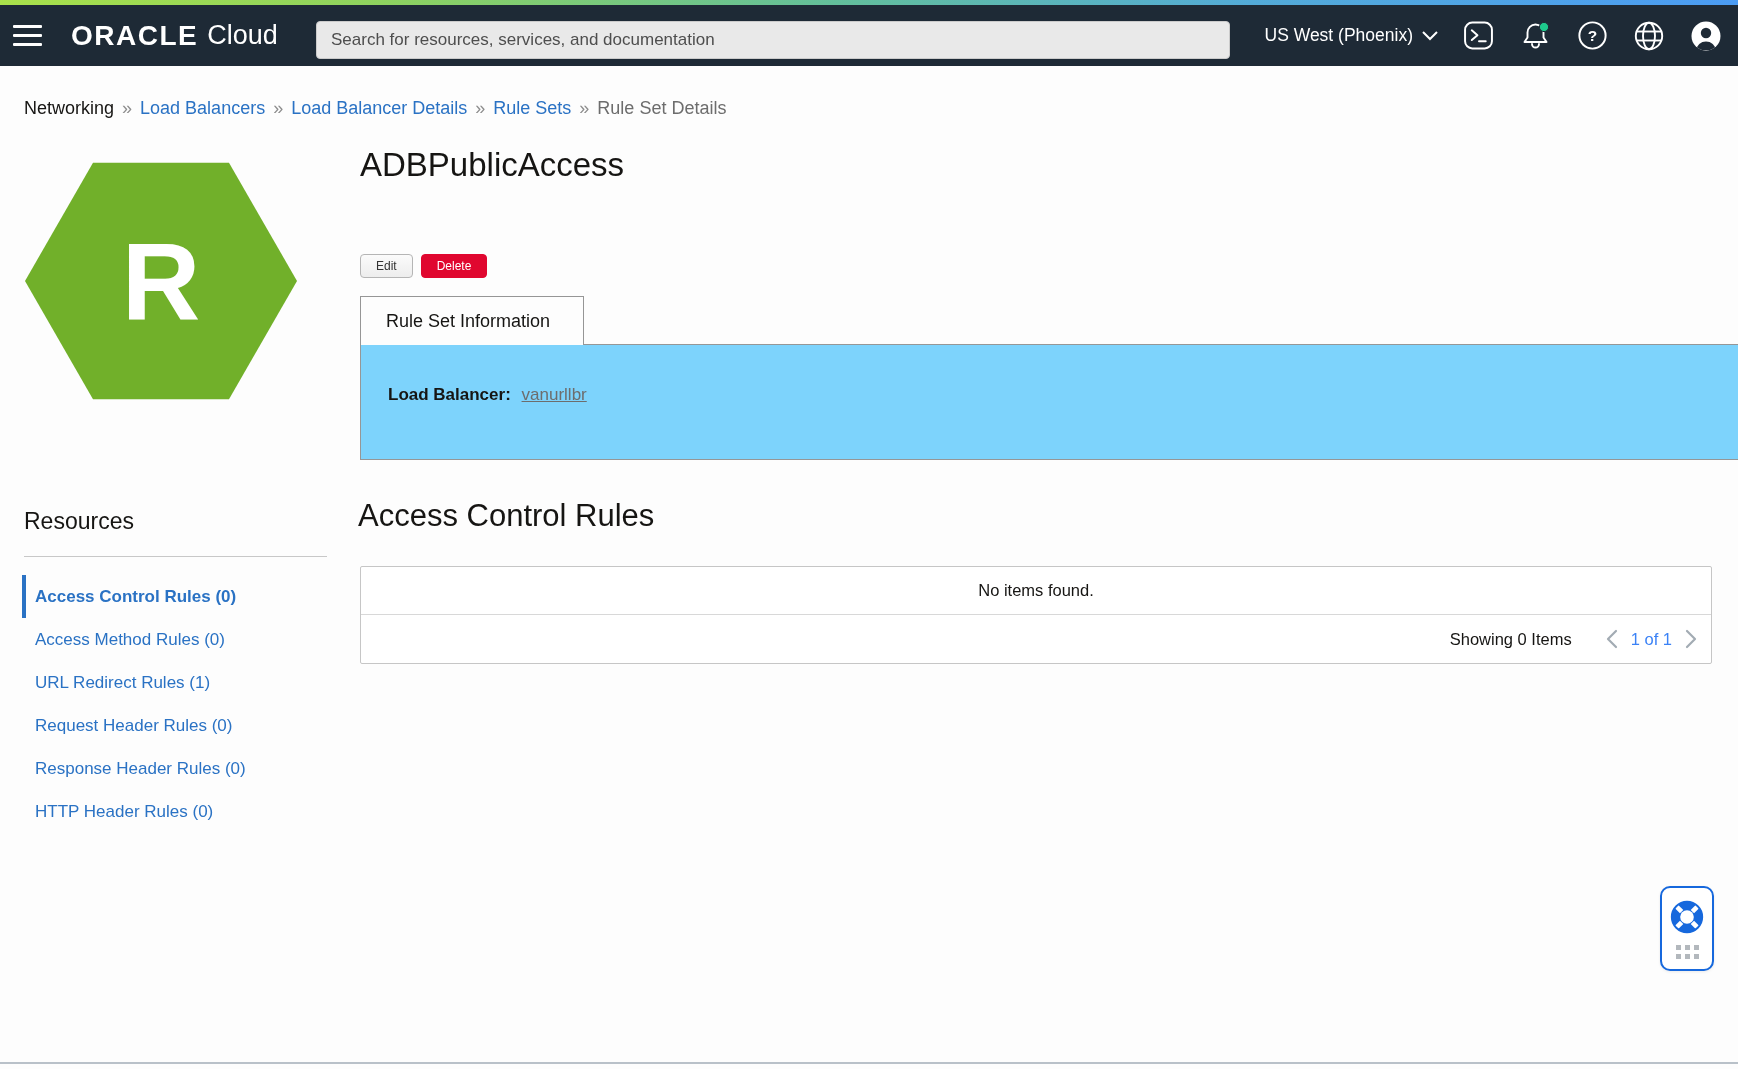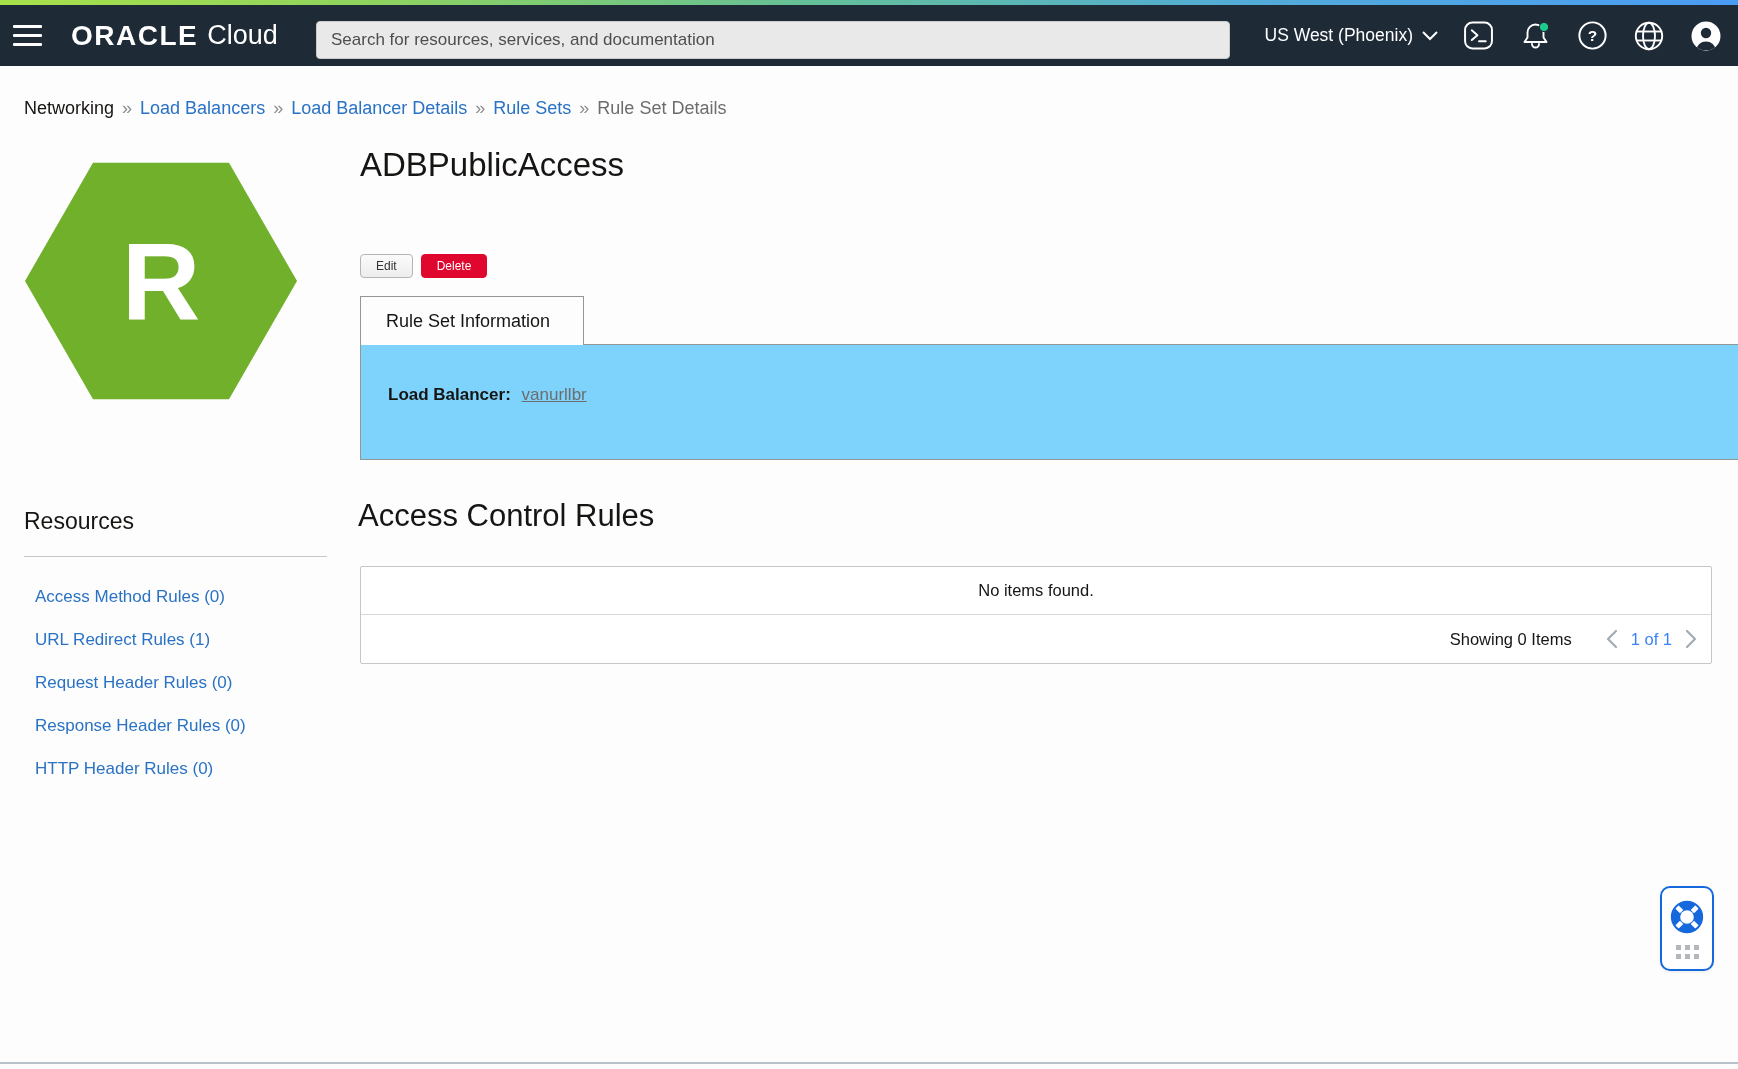--- a/index.html
+++ b/index.html
@@ -160,20 +160,21 @@
   </nav>
 
   <svg class="hexagon" width="272" height="238" viewBox="0 0 200 174">
     <polygon points="50,0 150,0 200,87 150,174 50,174 0,87" fill="#71b02a"></polygon>
     <text x="100" y="116" text-anchor="middle" font-size="80" font-weight="bold" fill="#fff" font-family="Liberation Sans, sans-serif">R</text>
   </svg>
 
   <h2 class="res-heading">Resources</h2>
   <div class="res-divider"></div>
   <ul class="res-list">
+    <li class="res-item active">Access Control Rules (0)</li>
     <li class="res-item">Access Method Rules (0)</li>
     <li class="res-item">URL Redirect Rules (1)</li>
     <li class="res-item">Request Header Rules (0)</li>
     <li class="res-item">Response Header Rules (0)</li>
     <li class="res-item">HTTP Header Rules (0)</li>
   </ul>
 
   <h1 class="page-title">ADBPublicAccess</h1>
 
   <div class="action-row">

